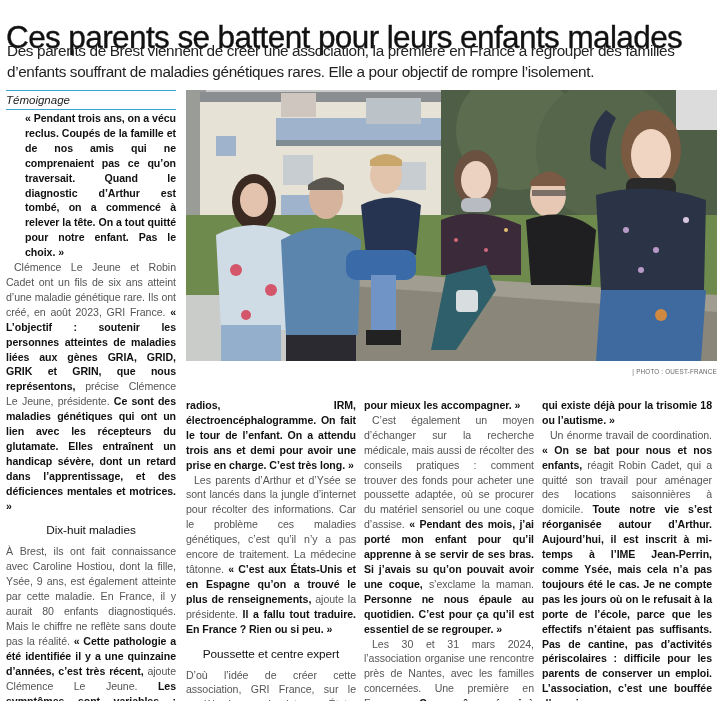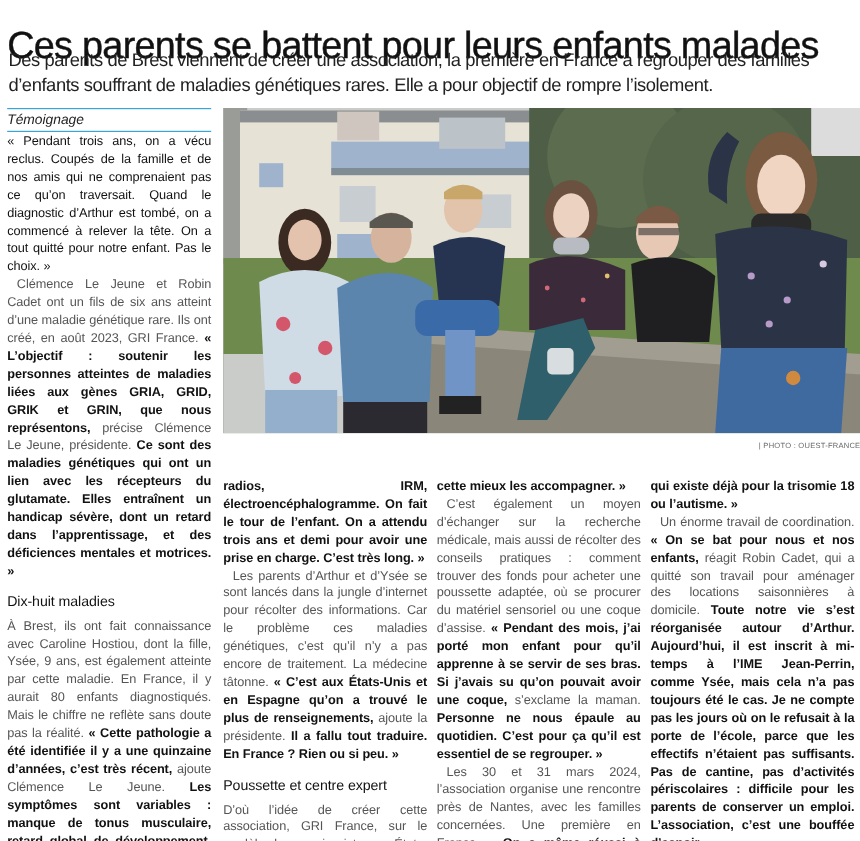--- a/index.html
+++ b/index.html
@@ -15,35 +15,35 @@
   }
   .standfirst {
     position: absolute; left: 7px; top: 40px; width: 705px;
     font-size: 15.3px; line-height: 21px; color: #222; letter-spacing: -0.35px;
   }
 
   .col { position: absolute; font-size: 10.6px; line-height: 14.9px; color: #555; text-align: justify; hyphens: manual; letter-spacing: -0.05px; }
   .col p { text-indent: 8px; }
   .col p.noindent { text-indent: 0; }
   .col b { color: #111; font-weight: bold; }
-  .col .lead { color: #111; font-weight: normal; }
+  .col .lead { color: #111; font-weight: bold; margin-left: 19px; }
 
   .section-label {
     position: absolute; left: 6px; top: 90px; width: 170px;
     border-top: 1.5px solid #3aa3d8;
     padding-top: 2px;
     font-size: 11.5px; line-height: 14px; color: #222; font-style: italic;
   }
   .section-label-rule {
     position: absolute; left: 6px; top: 109px; width: 170px;
     border-top: 1.5px solid #3aa3d8;
   }
 
   .subhead {
-    font-size: 11.8px; line-height: 16px; color: #111; 
+    font-size: 11.8px; line-height: 16px; color: #111; text-align: center;
     margin: 9px 0 6px 0; text-indent: 0 !important;
   }
 
   .photo {
     position: absolute; left: 186px; top: 90px; width: 531px; height: 271px;
     overflow: hidden; background: #8c9a86;
   }
   .caption {
     position: absolute; left: 186px; top: 362px; width: 531px;
     font-size: 10.4px; line-height: 13.4px; color: #444; font-style: italic; letter-spacing: -0.1px;
@@ -162,21 +162,21 @@
   <p>
     <span>Les parents d’Arthur et d’Ysée se sont lancés dans la jungle d’internet pour récolter des informations. Car le problème ces maladies génétiques, c’est qu’il n’y a pas encore de traitement. La médecine tâtonne. </span><b>« C’est aux États-Unis et en Espagne qu’on a trouvé le plus de renseignements,</b><span> ajoute la présidente. </span><b>Il a fallu tout traduire. En France ? Rien ou si peu. »</b>
   </p>
   <div class="subhead">Poussette et centre expert</div>
   <p class="noindent">
     <span>D’où l’idée de créer cette association, GRI France, sur le modèle de ce qui existe aux États-Unis, dans le sillage de la CureGRIN Foundation. </span>
   </p>
 </div>
 
 <div class="col" style="left:364px; top:398px; width:170px;">
-  <p class="noindent"><b>cette mieux les accompagner. »</b></p>
+  <p class="noindent"><b>pour mieux les accompagner. »</b></p>
   <p>
     <span>C’est également un moyen d’échanger sur la recherche médicale, mais aussi de récolter des conseils pratiques : comment trouver des fonds pour acheter une poussette adaptée, où se procurer du matériel sensoriel ou une coque d’assise. </span><b>« Pendant des mois, j’ai porté mon enfant pour qu’il apprenne à se servir de ses bras. Si j’avais su qu’on pouvait avoir une coque,</b><span> s’exclame la maman. </span><b>Personne ne nous épaule au quotidien. C’est pour ça qu’il est essentiel de se regrouper. »</b>
   </p>
   <p>
     <span>Les 30 et 31 mars 2024, l’association organise une rencontre près de Nantes, avec les familles concernées. Une première en France. </span><b>« On a même réussi à avoir des chercheurs de Bordeaux et de Paris pour échanger,</b>
   </p>
 </div>
 
 <div class="col" style="left:542px; top:398px; width:170px;">
   <p class="noindent"><b>qui existe déjà pour la trisomie 18 ou l’autisme. »</b></p>

